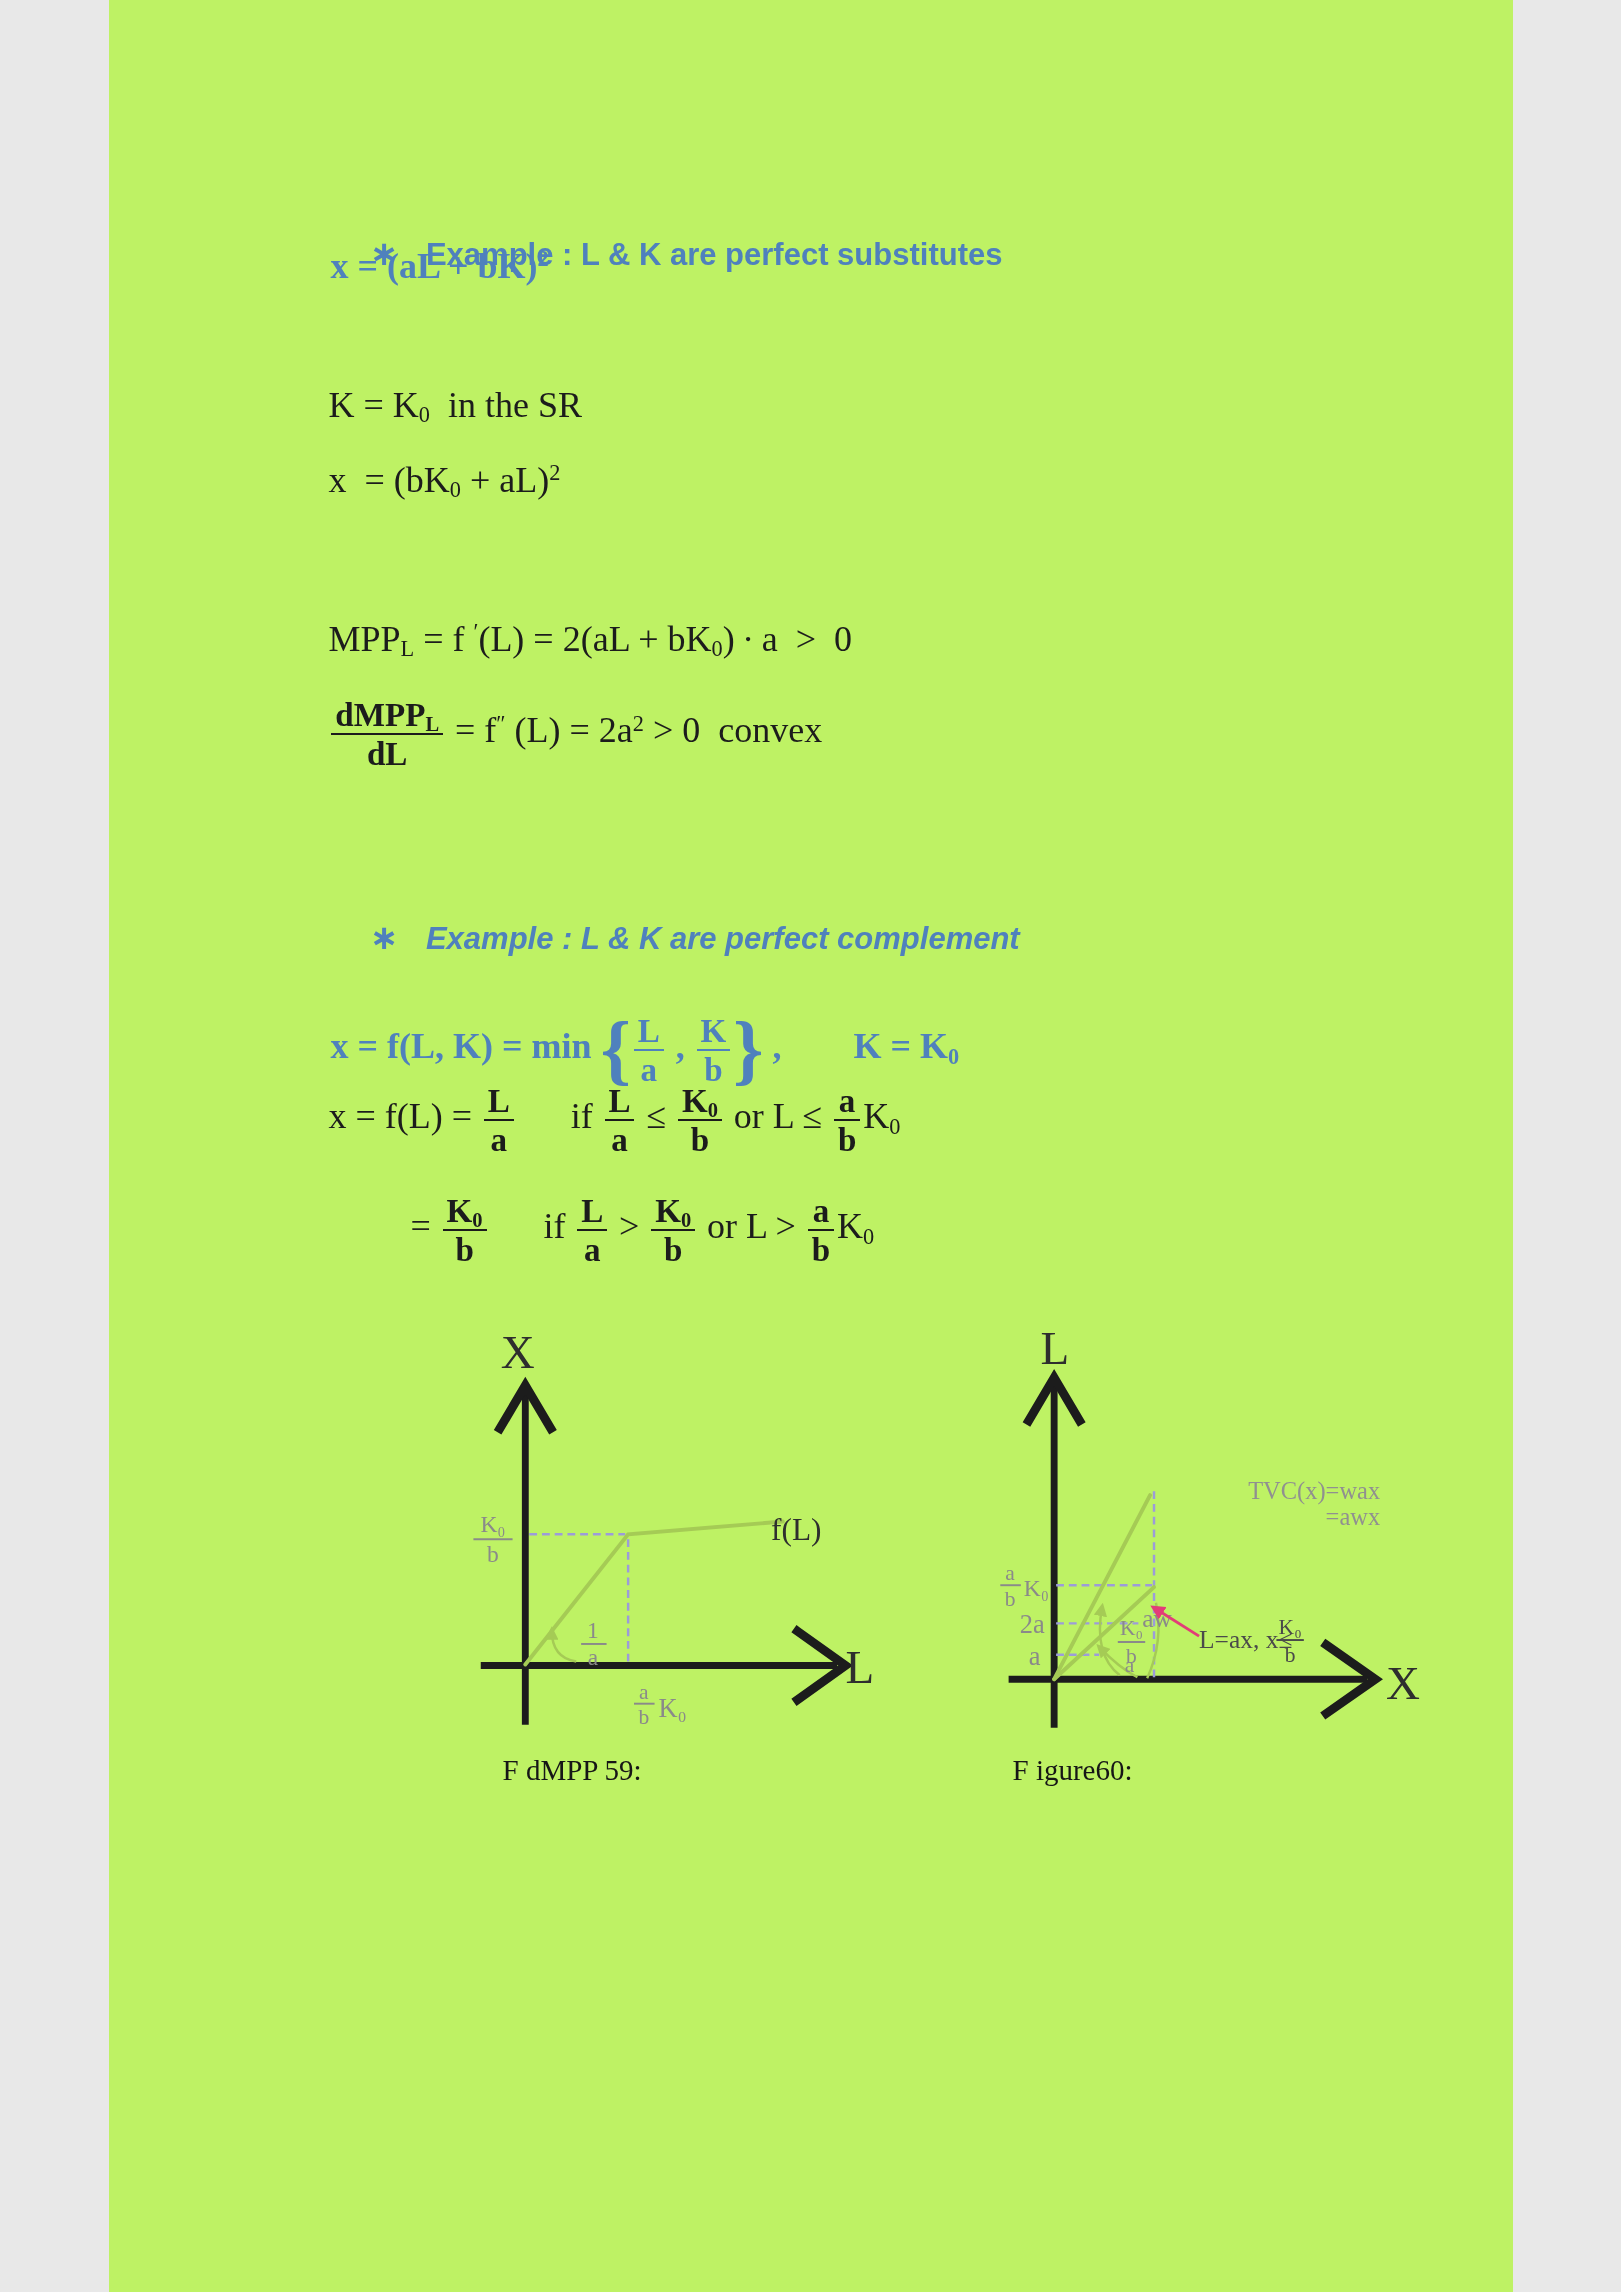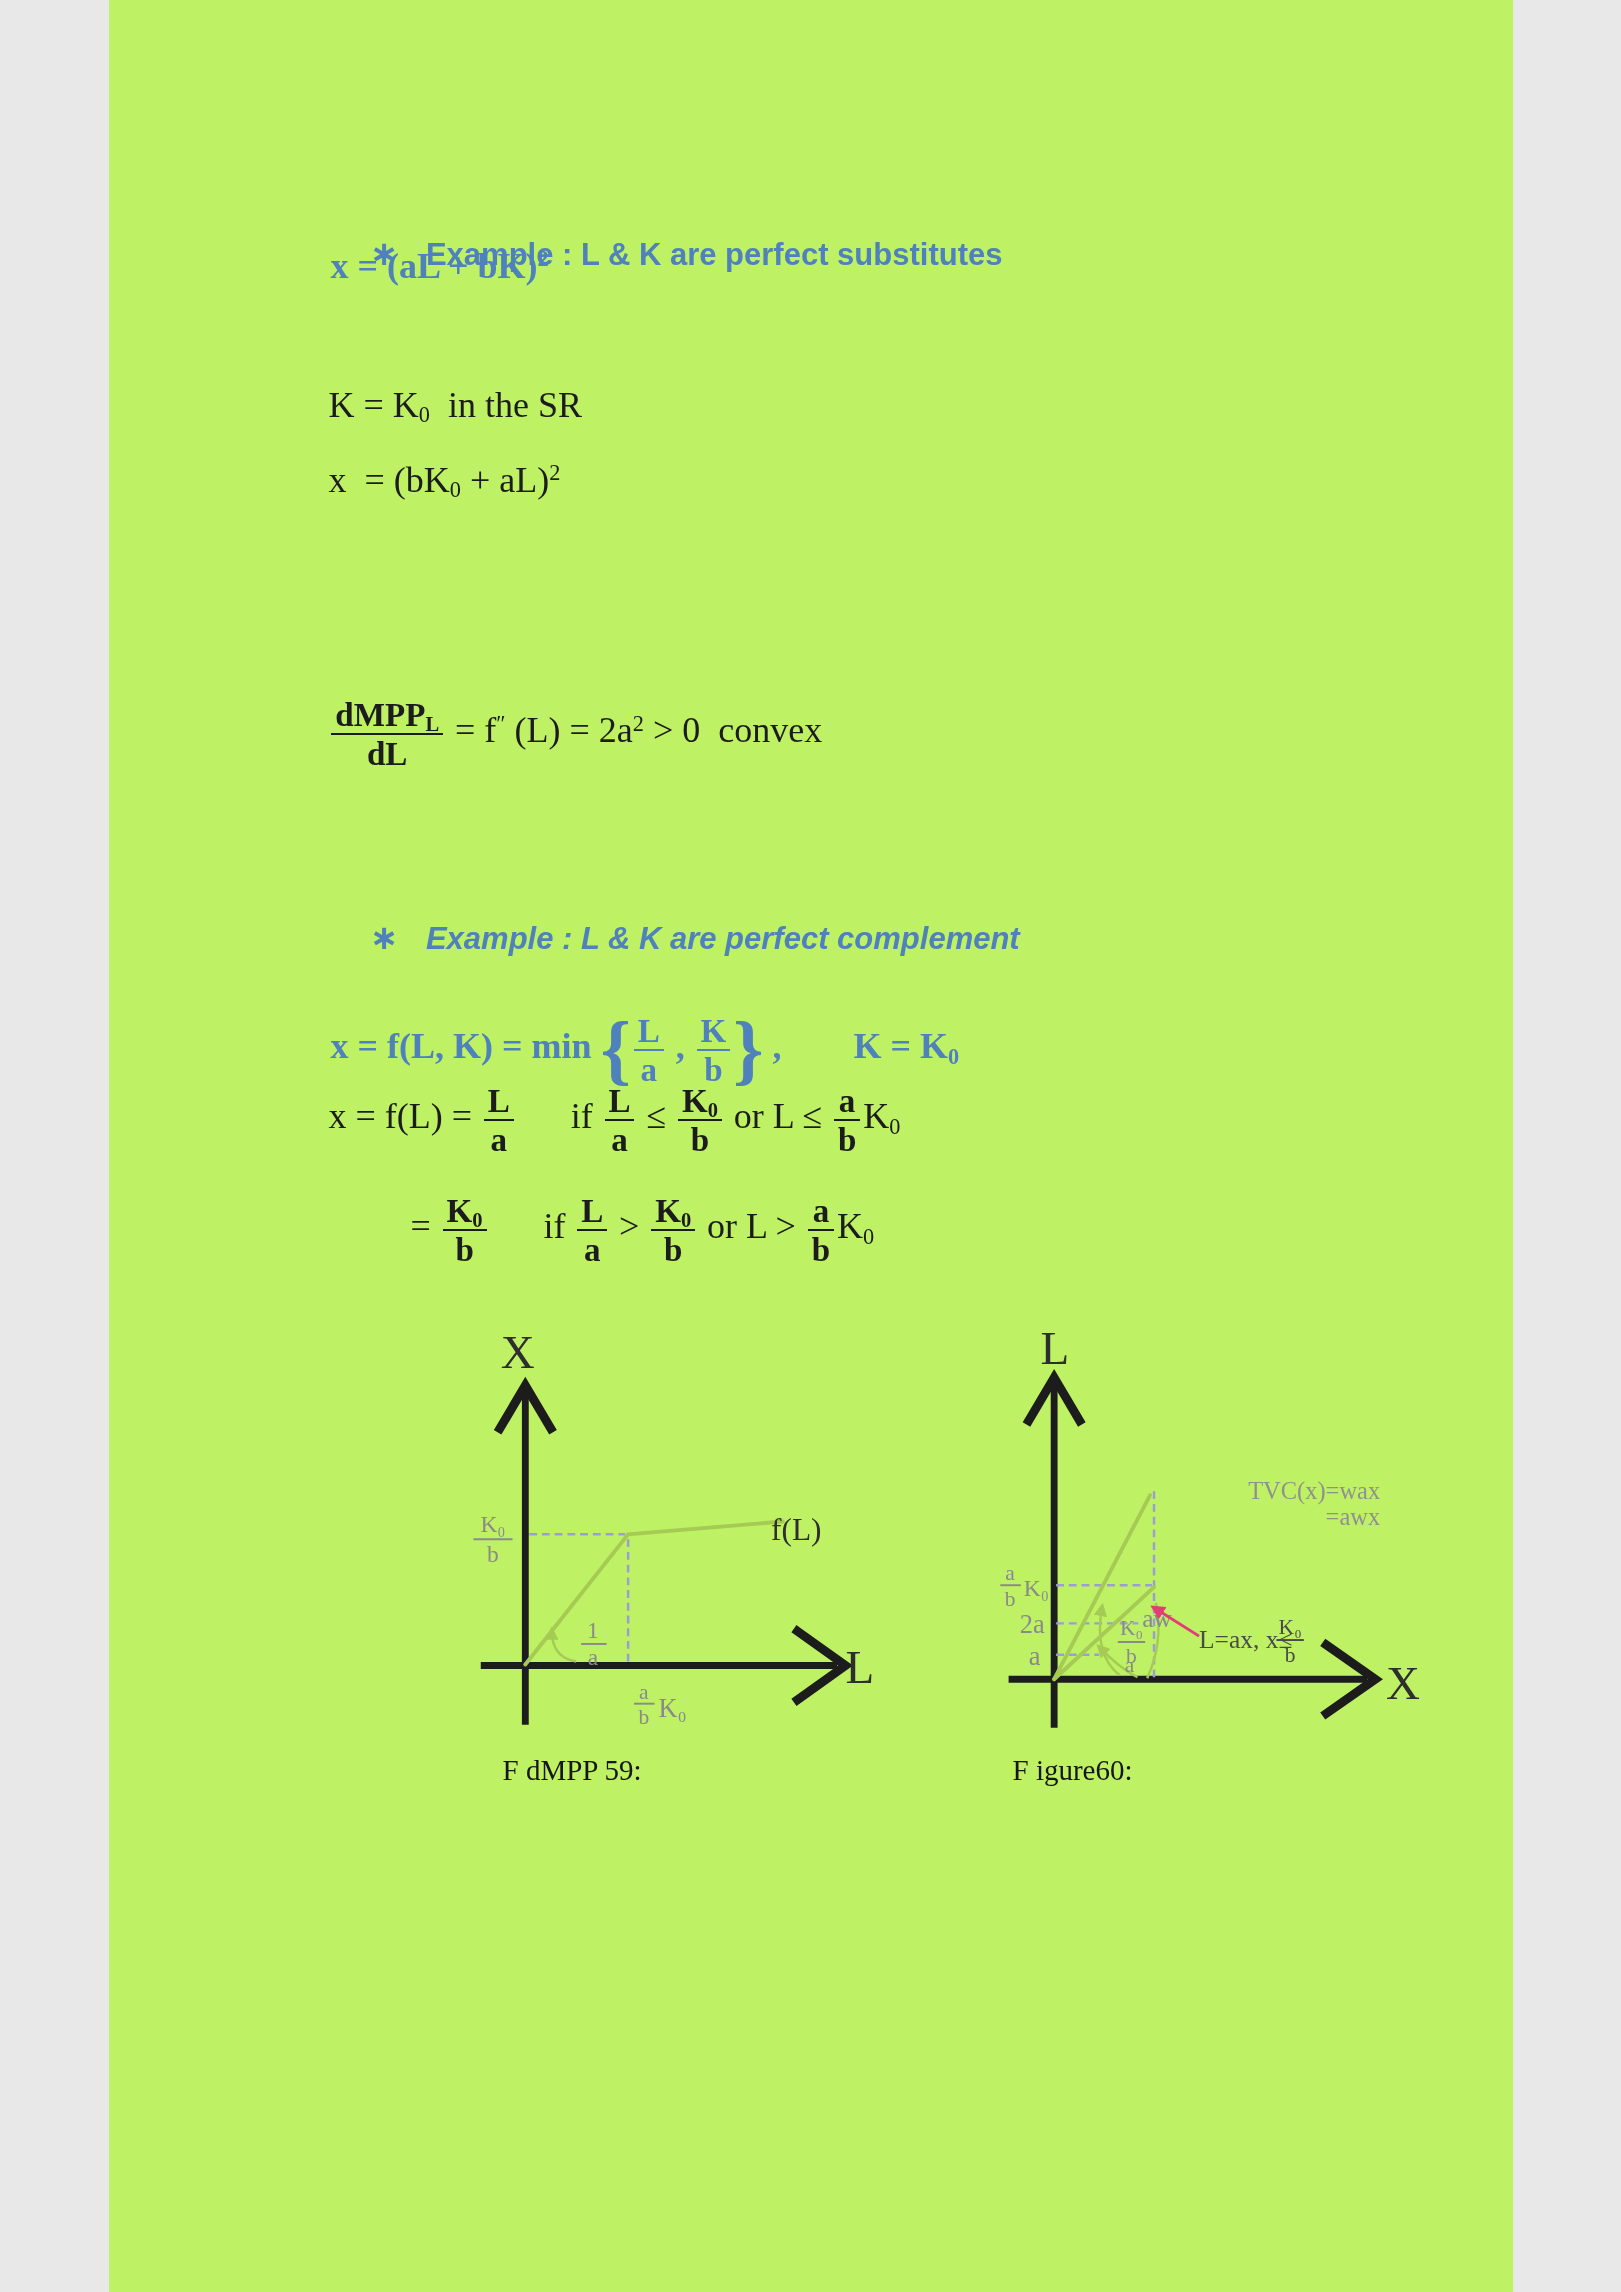--- a/index.html
+++ b/index.html
@@ -55,20 +55,21 @@
 
 <div class="page">
 
   <div class="line heading" style="left:227px; top:196px;">
     <span class="star">∗</span><span>Example : L &amp; K are perfect substitutes</span>
   </div>
 
   <div class="line blue" style="left:222px; top:245px;">x = (aL + bK)<span class="sup">2</span></div>
   <div class="line" style="left:220px; top:384px;">K = K<span class="sub">0</span>  in the SR</div>
   <div class="line" style="left:220px; top:459px;">x  = (bK<span class="sub">0</span> + aL)<span class="sup">2</span></div>
+  <div class="line" style="left:220px; top:618px;">MPP<span class="sub">L</span> = f <span class="sup">′</span>(L) = 2(aL + bK<span class="sub">0</span>) ∙ a  &gt;  0</div>
   <div class="line" style="left:220px; top:696px;"><span class="frac"><span class="fnum">dMPP<span class="sub">L</span></span><span class="fden">dL</span></span> = f<span class="sup">″</span> (L) = 2a<span class="sup">2</span> &gt; 0  <span class="it">convex</span></div>
 
   <div class="line heading" style="left:227px; top:880px;font-style:italic;">
     <span class="star">∗</span><span>Example : L &amp; K are perfect complement</span>
   </div>
 
   <div class="line blue" style="left:222px; top:1012px;">x = f(L, K) = min <span class="brace">{</span><span class="frac"><span class="fnum">L</span><span class="fden">a</span></span> , <span class="frac"><span class="fnum">K</span><span class="fden">b</span></span><span class="brace">}</span> ,        K = K<span class="sub">0</span></div>
   <div class="line" style="left:220px; top:1082px;">x = f(L) = <span class="frac"><span class="fnum">L</span><span class="fden">a</span></span>      if <span class="frac"><span class="fnum">L</span><span class="fden">a</span></span> ≤ <span class="frac"><span class="fnum">K<span class="sub">0</span></span><span class="fden">b</span></span> or L ≤ <span class="frac"><span class="fnum">a</span><span class="fden">b</span></span>K<span class="sub">0</span></div>
   <div class="line" style="left:302px; top:1192px;">= <span class="frac"><span class="fnum">K<span class="sub">0</span></span><span class="fden">b</span></span>      if <span class="frac"><span class="fnum">L</span><span class="fden">a</span></span> &gt; <span class="frac"><span class="fnum">K<span class="sub">0</span></span><span class="fden">b</span></span> or L &gt; <span class="frac"><span class="fnum">a</span><span class="fden">b</span></span>K<span class="sub">0</span></div>
 

